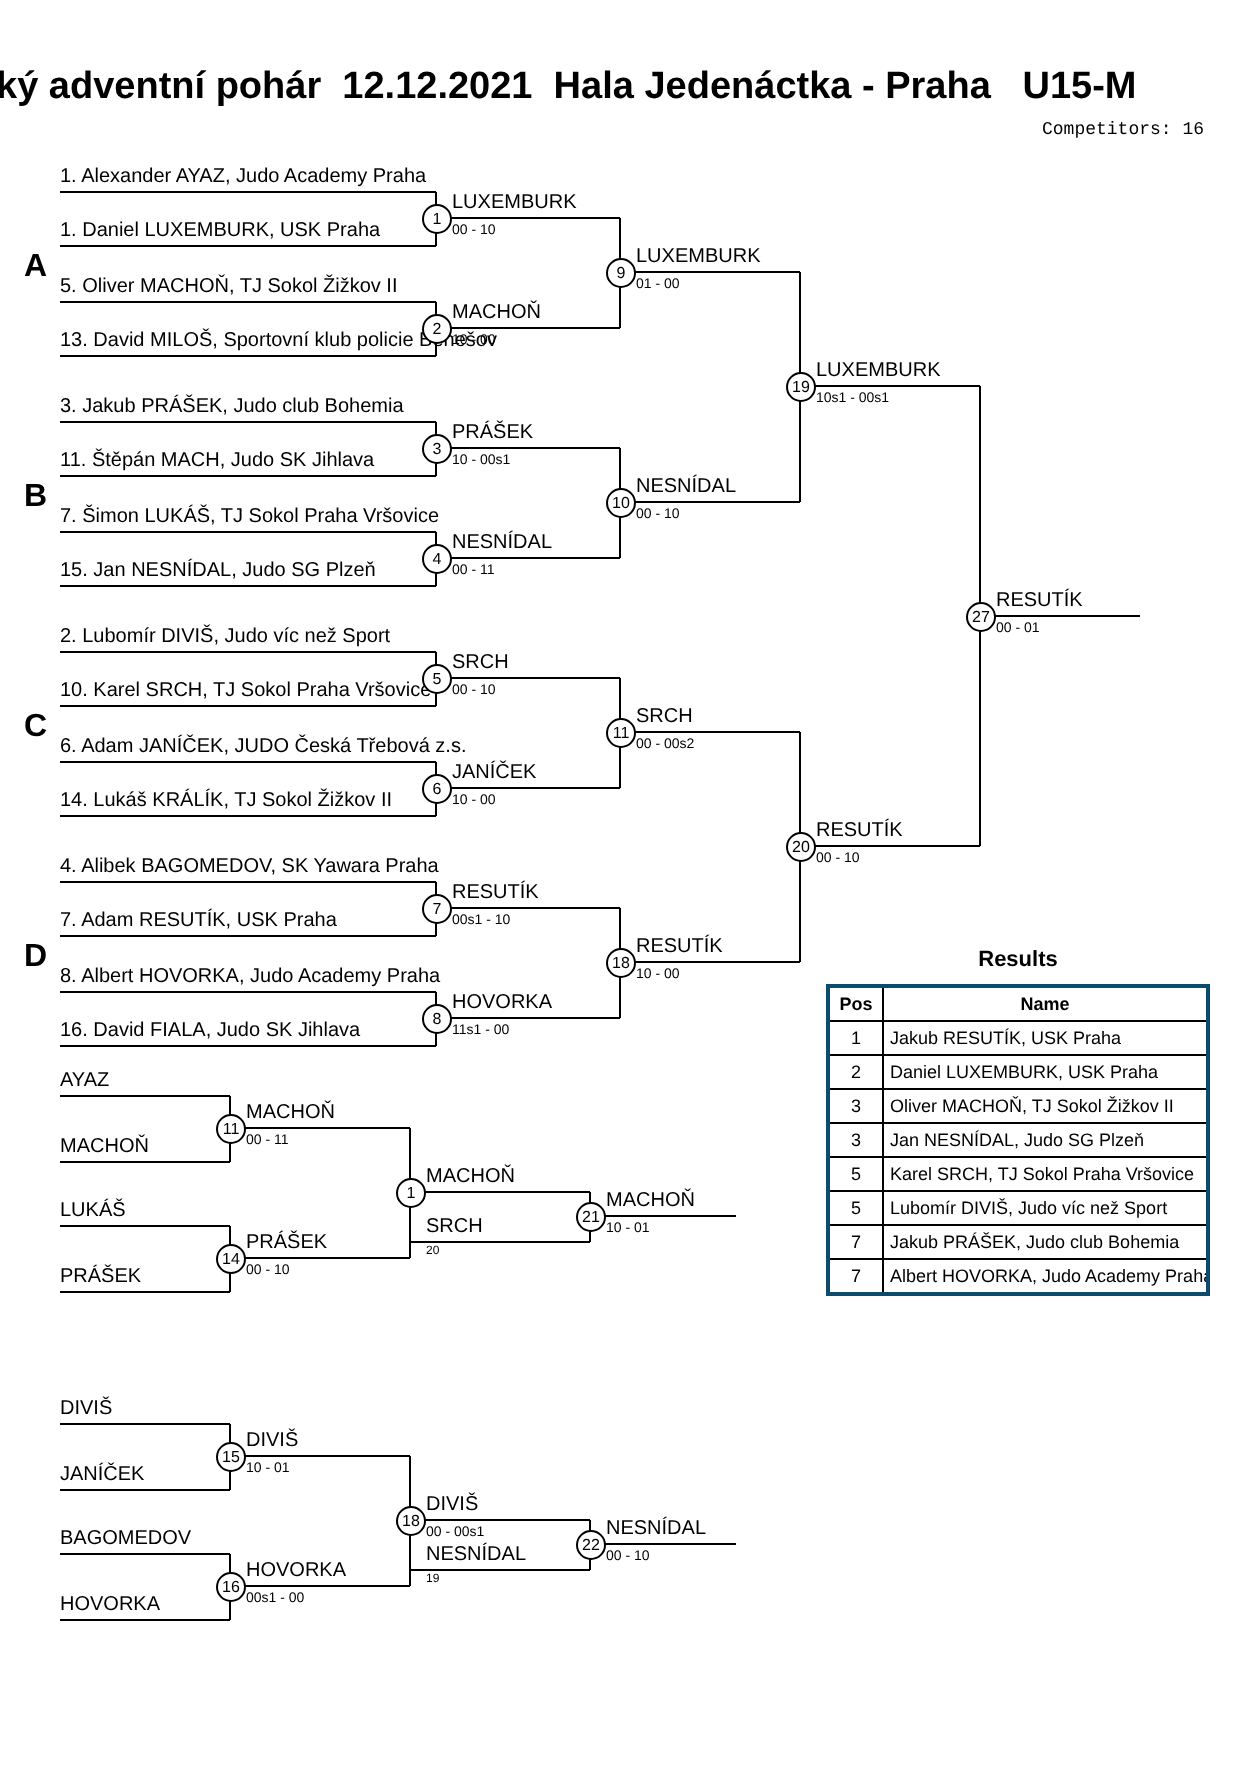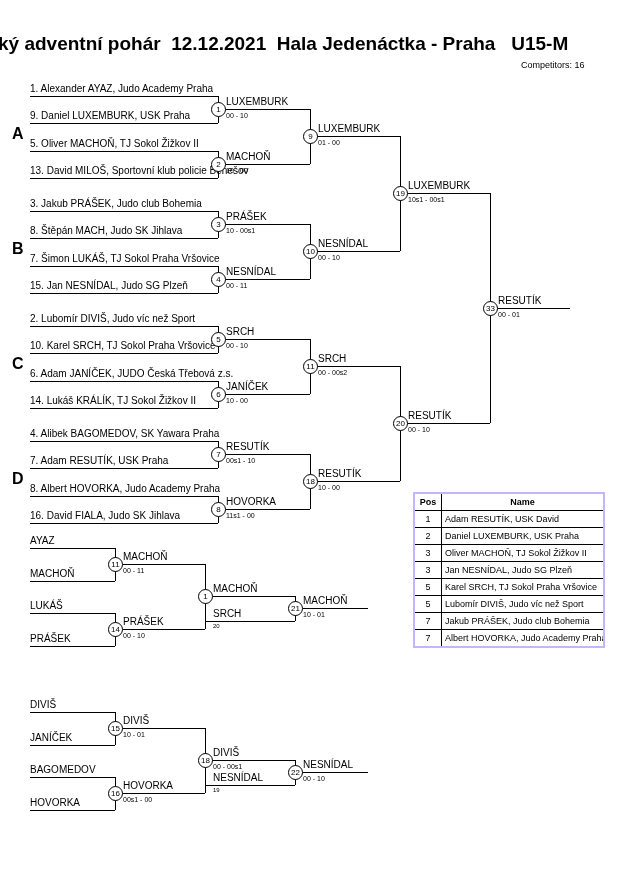--- a/index.html
+++ b/index.html
@@ -1,31 +1,31 @@
 <!DOCTYPE html>
 <html><head>
 <meta charset="utf-8">
 <style>
   html,body { margin:0; padding:0; background:#fff; }
   .page { position:relative; width:630px; height:891px; background:#fff;
           font-family:"Liberation Sans", sans-serif; color:#000; overflow:hidden; }
   .title { position:absolute; left:-2px; top:33px; font-size:19px; font-weight:bold;
            white-space:pre; }
-  .competitors { position:absolute; left:521px; top:60px; font-size:9px; white-space:nowrap; }
+  .competitors { position:absolute; left:521px; top:60px; font-size:9px; white-space:nowrap;font-family:Liberation Mono, monospace; }
   svg.lines { position:absolute; left:0; top:0; }
   .pname { position:absolute; font-size:10px; line-height:11px; white-space:nowrap; }
   .score { position:absolute; font-size:7px; line-height:9px; white-space:nowrap; }
   .tiny  { position:absolute; font-size:6px; line-height:7px; white-space:nowrap; }
   .mnum  { position:absolute; width:13px; height:13px; border:1px solid #000; border-radius:50%;
            background:#fff; font-size:8px; line-height:13px; text-align:center; z-index:2; }
   .grp   { position:absolute; left:12px; font-size:16px; font-weight:bold; }
   .results-title { position:absolute; left:413px; top:474px; width:192px; text-align:center;
                    font-size:11px; font-weight:bold; }
   table.results { position:absolute; left:413px; top:492px; width:192px; border-collapse:collapse;
-                  table-layout:fixed; font-size:9px; border:2px solid #c4b5fd; background:#fff; }
+                  table-layout:fixed; font-size:9px; border:2px solid #0c4a6e; background:#fff; }
   table.results th, table.results td { border:1px solid #000; height:16px; padding:0 3px;
                   overflow:hidden; white-space:nowrap; text-align:left; }
   table.results th { text-align:center; font-weight:bold; }
   table.results .pos { width:26px; text-align:center; padding:0; }
 </style>
 </head>
 <body>
 
 <div class="page">
 
@@ -60,25 +60,25 @@
 
   <div class="title">ký adventní pohár  12.12.2021  Hala Jedenáctka - Praha   U15-M</div>
   <div class="competitors">Competitors: 16</div>
 
   <div class="grp" style="top:125px">A</div>
   <div class="grp" style="top:240px">B</div>
   <div class="grp" style="top:355px">C</div>
   <div class="grp" style="top:470px">D</div>
 
   <span class="pname" style="left:30px;top:83px">1. Alexander AYAZ, Judo Academy Praha</span>
-  <span class="pname" style="left:30px;top:110px">9. Daniel LUXEMBURK, USK Praha</span>
+  <span class="pname" style="left:30px;top:110px">1. Daniel LUXEMBURK, USK Praha</span>
   <span class="pname" style="left:30px;top:138px">5. Oliver MACHOŇ, TJ Sokol Žižkov II</span>
   <span class="pname" style="left:30px;top:165px">13. David MILOŠ, Sportovní klub policie Benešov</span>
   <span class="pname" style="left:30px;top:198px">3. Jakub PRÁŠEK, Judo club Bohemia</span>
-  <span class="pname" style="left:30px;top:225px">8. Štěpán MACH, Judo SK Jihlava</span>
+  <span class="pname" style="left:30px;top:225px">11. Štěpán MACH, Judo SK Jihlava</span>
   <span class="pname" style="left:30px;top:253px">7. Šimon LUKÁŠ, TJ Sokol Praha Vršovice</span>
   <span class="pname" style="left:30px;top:280px">15. Jan NESNÍDAL, Judo SG Plzeň</span>
   <span class="pname" style="left:30px;top:313px">2. Lubomír DIVIŠ, Judo víc než Sport</span>
   <span class="pname" style="left:30px;top:340px">10. Karel SRCH, TJ Sokol Praha Vršovice</span>
   <span class="pname" style="left:30px;top:368px">6. Adam JANÍČEK, JUDO Česká Třebová z.s.</span>
   <span class="pname" style="left:30px;top:395px">14. Lukáš KRÁLÍK, TJ Sokol Žižkov II</span>
   <span class="pname" style="left:30px;top:428px">4. Alibek BAGOMEDOV, SK Yawara Praha</span>
   <span class="pname" style="left:30px;top:455px">7. Adam RESUTÍK, USK Praha</span>
   <span class="pname" style="left:30px;top:483px">8. Albert HOVORKA, Judo Academy Praha</span>
   <span class="pname" style="left:30px;top:510px">16. David FIALA, Judo SK Jihlava</span>
@@ -152,41 +152,42 @@
   <div class="mnum" style="left:211px;top:332px">5</div>
   <div class="mnum" style="left:211px;top:387px">6</div>
   <div class="mnum" style="left:211px;top:447px">7</div>
   <div class="mnum" style="left:211px;top:502px">8</div>
   <div class="mnum" style="left:303px;top:129px">9</div>
   <div class="mnum" style="left:303px;top:244px">10</div>
   <div class="mnum" style="left:303px;top:359px">11</div>
   <div class="mnum" style="left:303px;top:474px">18</div>
   <div class="mnum" style="left:393px;top:186px">19</div>
   <div class="mnum" style="left:393px;top:416px">20</div>
-  <div class="mnum" style="left:483px;top:301px">33</div>
+  <div class="mnum" style="left:483px;top:301px">27</div>
   <div class="mnum" style="left:108px;top:557px">11</div>
   <div class="mnum" style="left:108px;top:622px">14</div>
   <div class="mnum" style="left:198px;top:589px">1</div>
   <div class="mnum" style="left:288px;top:601px">21</div>
   <div class="mnum" style="left:108px;top:721px">15</div>
   <div class="mnum" style="left:108px;top:786px">16</div>
   <div class="mnum" style="left:198px;top:753px">18</div>
   <div class="mnum" style="left:288px;top:765px">22</div>
 
+  <div class="results-title">Results</div>
   <table class="results">
     <thead>
       <tr>
         <th class="pos">Pos</th>
         <th>Name</th>
       </tr>
     </thead>
     <tbody>
       <tr>
         <td class="pos">1</td>
-        <td>Adam RESUTÍK, USK David</td>
+        <td>Jakub RESUTÍK, USK Praha</td>
       </tr>
       <tr>
         <td class="pos">2</td>
         <td>Daniel LUXEMBURK, USK Praha</td>
       </tr>
       <tr>
         <td class="pos">3</td>
         <td>Oliver MACHOŇ, TJ Sokol Žižkov II</td>
       </tr>
       <tr>

